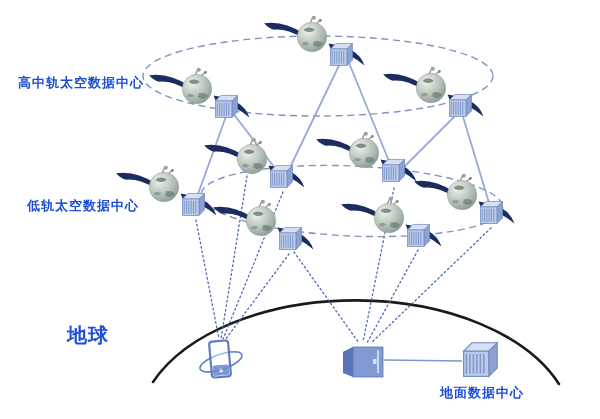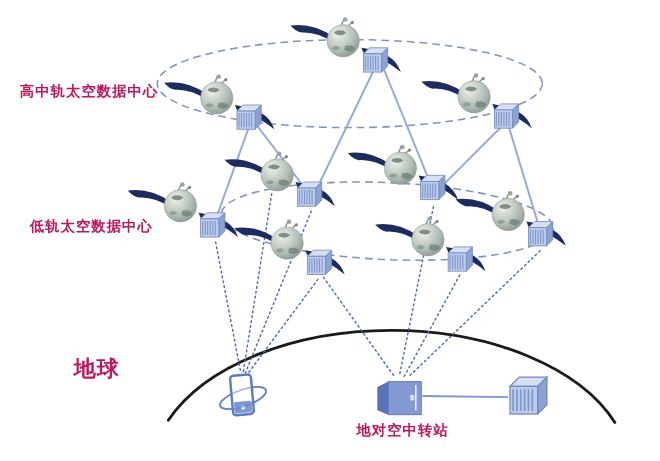--- a/index.html
+++ b/index.html
@@ -2,21 +2,21 @@
 <html><head>
 <meta charset="utf-8">
 <style>
   html,body{margin:0;padding:0;background:#fff;}
   #stage{
     position:relative;width:600px;height:419px;background:#ffffff;
     font-family:"Liberation Sans","DejaVu Sans",sans-serif;overflow:hidden;
   }
   #diagram-svg{position:absolute;left:0;top:0;}
   .lbl{
-    position:absolute;color:#be185d;font-weight:bold;font-size:13px;
+    position:absolute;color:#1d4ed8;font-weight:bold;font-size:13px;
     letter-spacing:1px;white-space:nowrap;
   }
   .lbl-high{left:18px;top:74px;}
   .lbl-low{left:27px;top:197px;}
   .lbl-earth{left:67px;top:322px;font-size:20px;}
   .lbl-terminal{left:183px;top:381px;width:78px;text-align:center;}
   .lbl-relay{left:308px;top:382px;width:116px;text-align:center;}
   .lbl-gdc{left:432px;top:384px;width:100px;text-align:center;}
 </style>
 </head>
@@ -124,14 +124,14 @@
     </g>
 
     <g transform="translate(479,361) scale(1.4)">
       <use href="#cube"></use>
     </g>
   </svg>
 
   <div class="lbl lbl-high">高中轨太空数据中心</div>
   <div class="lbl lbl-low">低轨太空数据中心</div>
   <div class="lbl lbl-earth">地球</div>
-  <div class="lbl lbl-relay">地对空中转站</div>
+  <div class="lbl lbl-gdc">地面数据中心</div>
 </div>
 
 </body></html>

